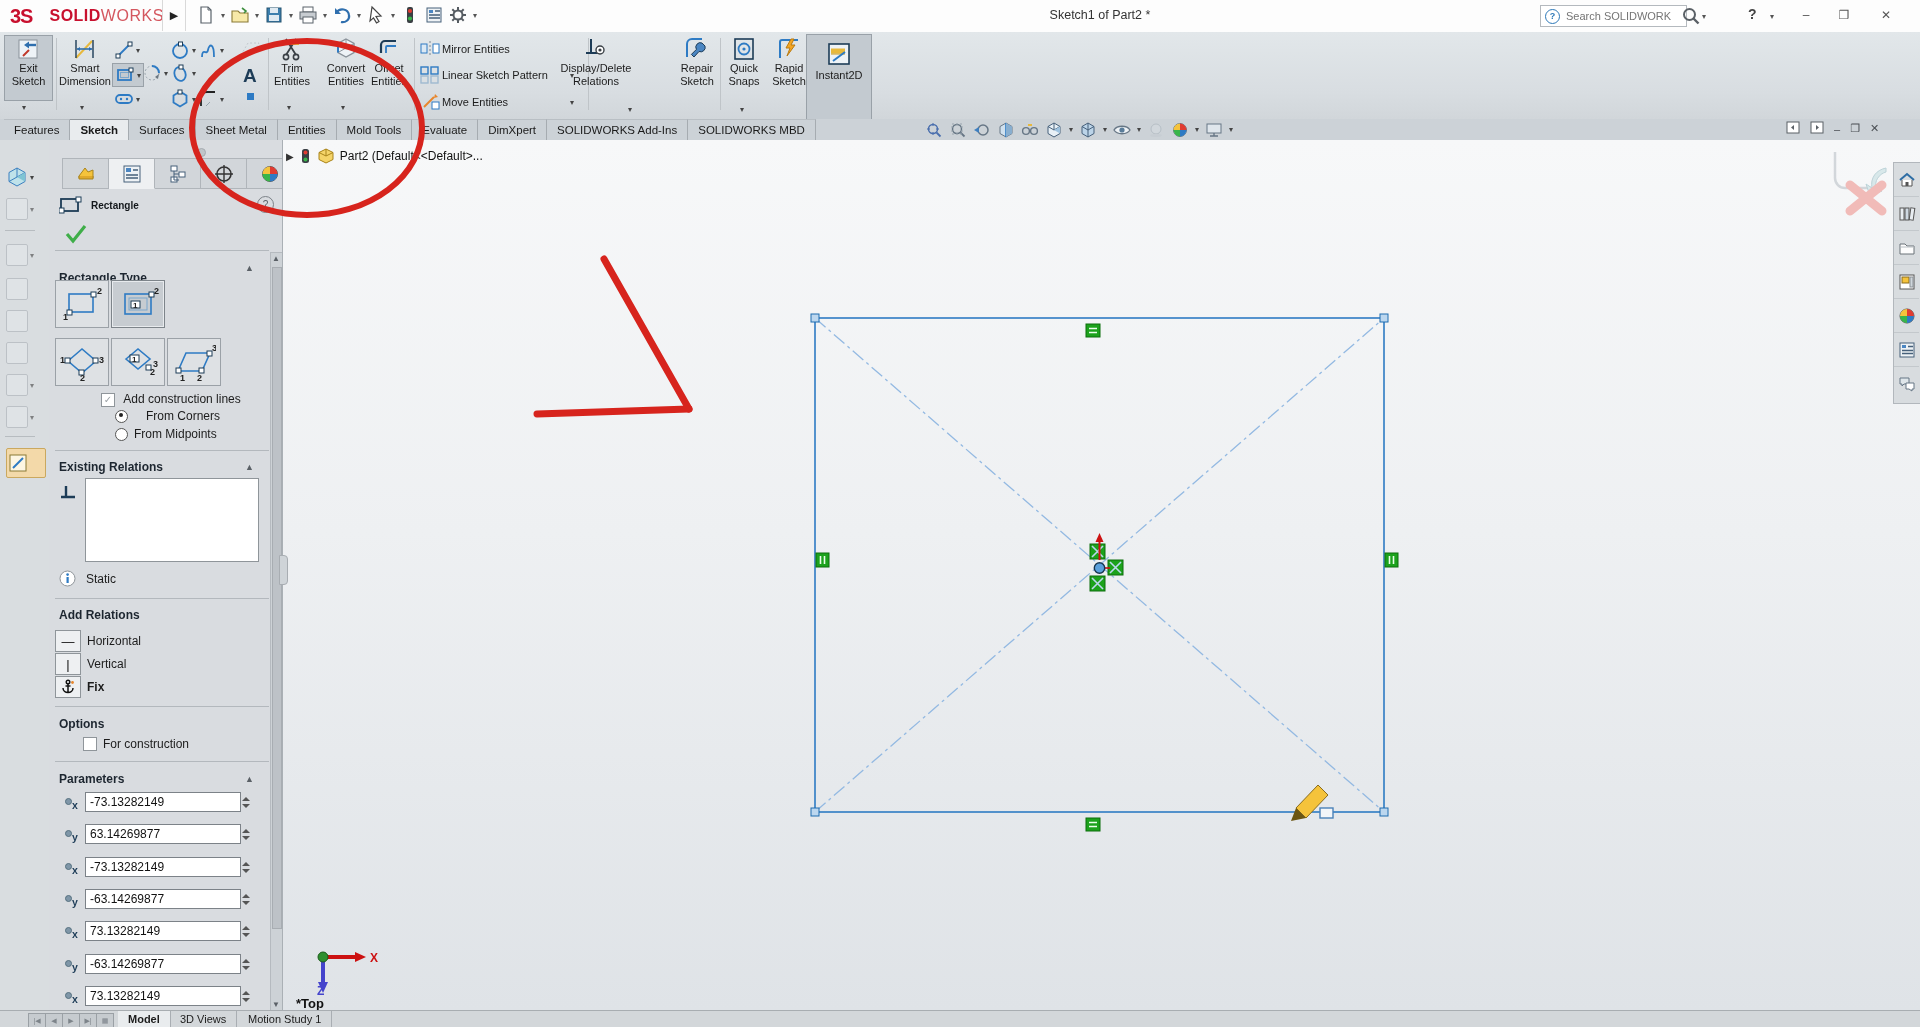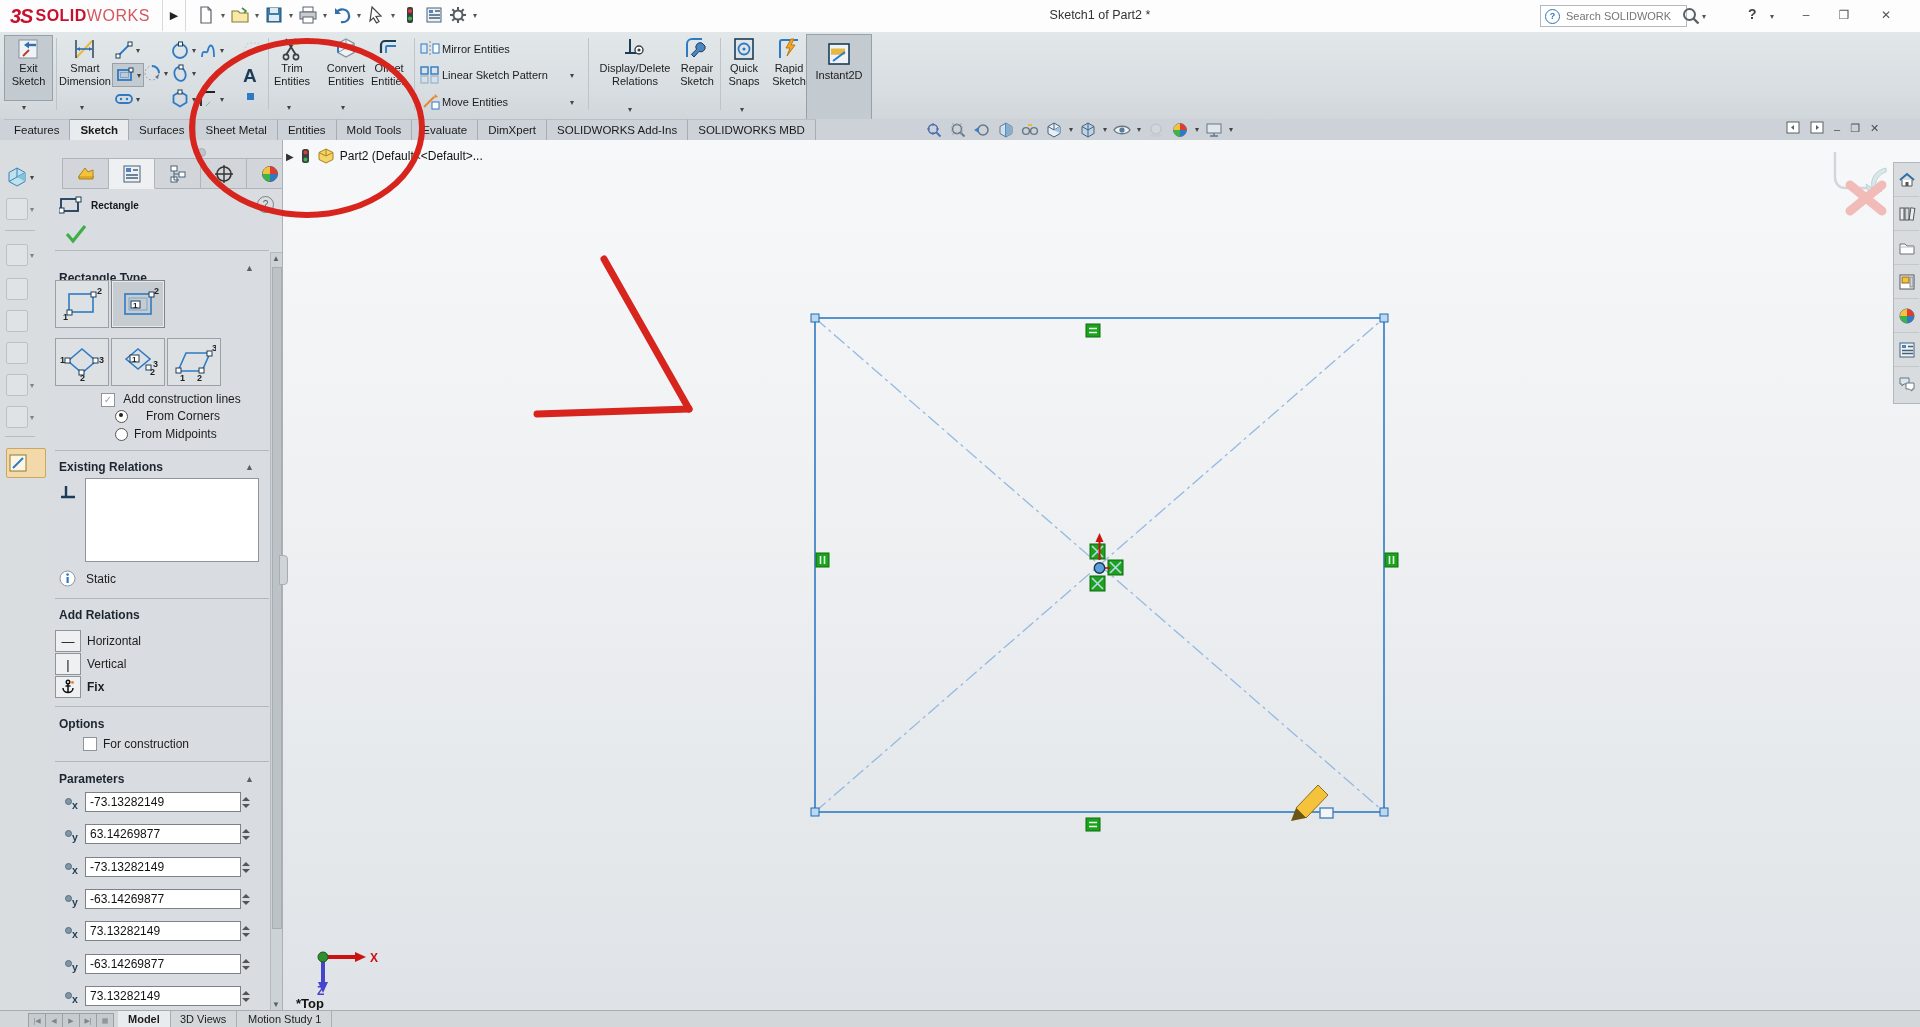--- a/index.html
+++ b/index.html
@@ -2,21 +2,21 @@
 <html><head>
 <meta charset="utf-8">
 <style>
   html,body{margin:0;padding:0;}
   body{width:1920px;height:1027px;overflow:hidden;font-family:"Liberation Sans",sans-serif;
        -webkit-font-smoothing:antialiased;background:#fff;position:relative;}
   .abs{position:absolute;}
   
   .titlebar{position:absolute;left:0;top:0;width:1920px;height:32px;background:#fdfdfd;border-bottom:1px solid #d7d7d7;}
   .brand{position:absolute;left:10px;top:3px;height:26px;display:flex;align-items:center;}
-  .brand .ds{font-weight:bold;font-style:italic;color:#c8102e;font-size:20px;margin-right:3px;letter-spacing:-1px;}
+  .brand .ds{font-weight:bold;color:#c8102e;font-size:20px;margin-right:17px;letter-spacing:-1px;}
   .brand .solid{font-weight:bold;color:#c8102e;font-size:16px;letter-spacing:.5px;}
   .brand .works{color:#d4575f;font-size:16px;letter-spacing:.5px;}
   .flyout{position:absolute;left:162px;top:0;width:22px;height:31px;border-left:1px solid #d9d9d9;border-right:1px solid #d9d9d9;
           display:flex;align-items:center;justify-content:center;color:#222;font-size:11px;}
   .qat{position:absolute;left:196px;top:4px;display:flex;align-items:center;gap:4px;}
   .qat .qi{width:20px;height:22px;display:flex;align-items:center;justify-content:center;}
   .qat .dd{font-size:8px;color:#555;margin:0 1px;}
   .doc-title{position:absolute;left:990px;top:8px;width:220px;text-align:center;font-size:12.5px;color:#333;}
   .searchbox{position:absolute;left:1540px;top:5px;width:137px;height:20px;background:#fff;border:1px solid #b4b9be;
              display:flex;align-items:center;padding:0 4px;gap:4px;}
@@ -357,21 +357,21 @@
     <svg width="20" height="18" viewBox="0 0 20 18">
       <path d="M4 14L14 4" stroke="#e8862c" stroke-width="2"></path>
         <path d="M15 1l3 3-4 1z" fill="#e8862c"></path>
         <rect x="12" y="9" width="7" height="7" fill="#fff" stroke="#2e7bc4"></rect>
       </svg>
     <span class="rlabel">Move Entities</span>
     </div>
   <div class="ddv abs" style="left:570px;top:66px;">▾</div>
   <div class="rsep" style="left:588px;"></div>
 
-  <div class="rbig" style="left:595px;top:4px;width:80px;">
+  <div class="rbig" style="left:556px;top:4px;width:80px;">
     <svg width="26" height="26" viewBox="0 0 26 26">
       <path d="M8 3v14M3 17h12" stroke="#1d3c57" stroke-width="2"></path>
         <circle cx="17" cy="14" r="4" fill="#fff" stroke="#3a4046" stroke-width="1.4"></circle>
         <circle cx="17" cy="14" r="1.6" fill="#3a4046"></circle>
       </svg>
     <div class="rlabel">Display/Delete Relations</div>
   </div>
   <div class="ddv abs" style="left:628px;top:73px;">▾</div>
   <div class="rbig" style="left:672px;top:4px;width:50px;">
     <svg width="26" height="26" viewBox="0 0 26 26">

